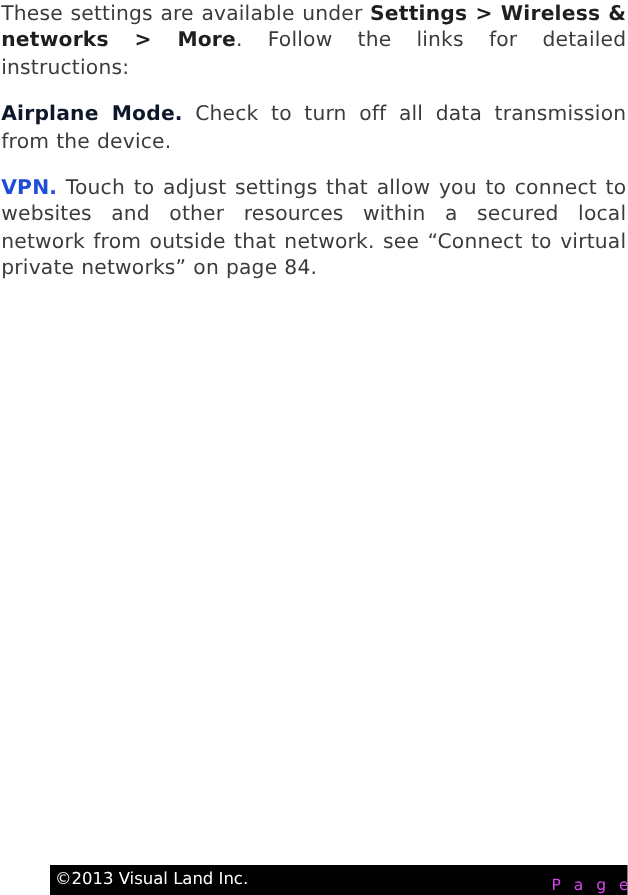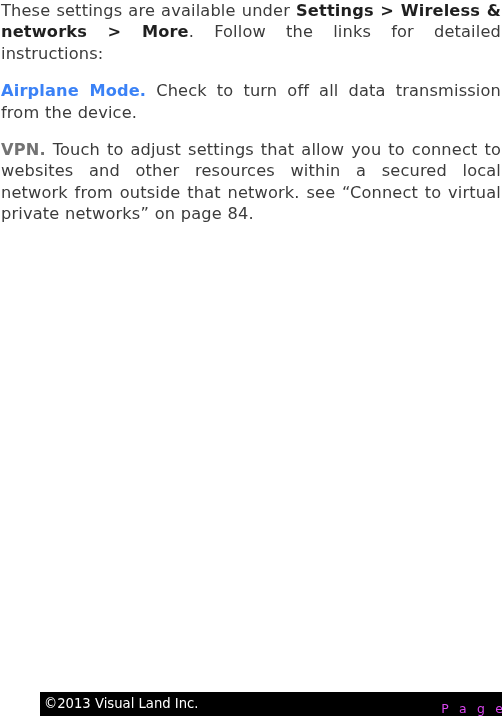--- a/index.html
+++ b/index.html
@@ -110,23 +110,23 @@
 </style>
 </head>
 <body style="background: rgb(255, 255, 255);">
 
 <div class="page">
 
   <div class="content">
 
     <p class="para justify-all" style="color: rgb(59, 59, 59);"><span>These settings are available under </span><span class="b" style="color: rgb(31, 31, 31);">Settings &gt; Wireless &amp; networks &gt; More</span><span>. Follow the links for detailed instructions:</span></p>
 
-    <p class="para justify-all" style="color: rgb(59, 59, 59);"><span class="b" style="color: #3b82f6;">Airplane Mode.</span><span> Check to turn off all data transmission from the device.</span></p>
+    <p class="para justify-all" style="color: rgb(59, 59, 59);"><span class="b" style="color: #0f172a;">Airplane Mode.</span><span> Check to turn off all data transmission from the device.</span></p>
 
-    <p class="para justify-all" style="color: rgb(59, 59, 59);"><span class="b" style="color: #737373;">VPN.</span><span> Touch to adjust settings that allow you to connect to websites and other resources within a secured local network from outside that network. see “Connect to virtual private networks” on page 84.</span></p>
+    <p class="para justify-all" style="color: rgb(59, 59, 59);"><span class="b" style="color: #1d4ed8;">VPN.</span><span> Touch to adjust settings that allow you to connect to websites and other resources within a secured local network from outside that network. see “Connect to virtual private networks” on page 84.</span></p>
 
   </div>
 
   <div class="footer-bar" style="background: rgb(0, 0, 0);">
     <span class="footer-left">©2013 Visual Land Inc.</span>
     <span class="footer-right">
       <span class="page-word" style="color: #d946ef;">P a g e</span>
         <span class="page-sep">|</span>
         <span class="page-num" style="color: #fca5a5;">35</span>
     </span>

